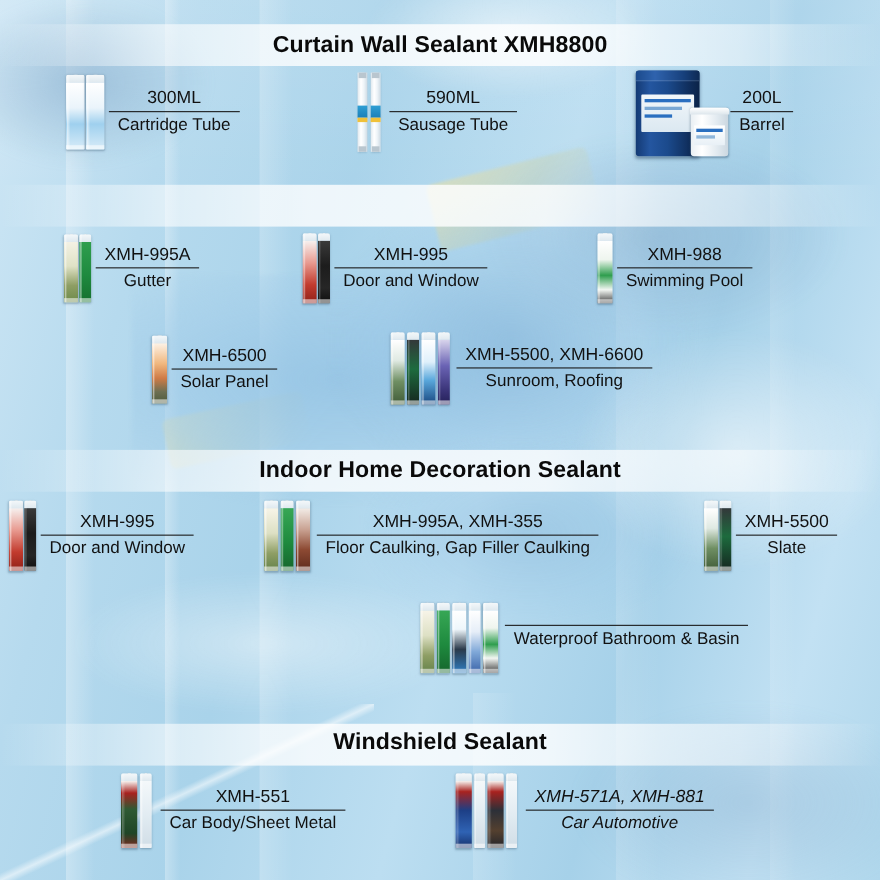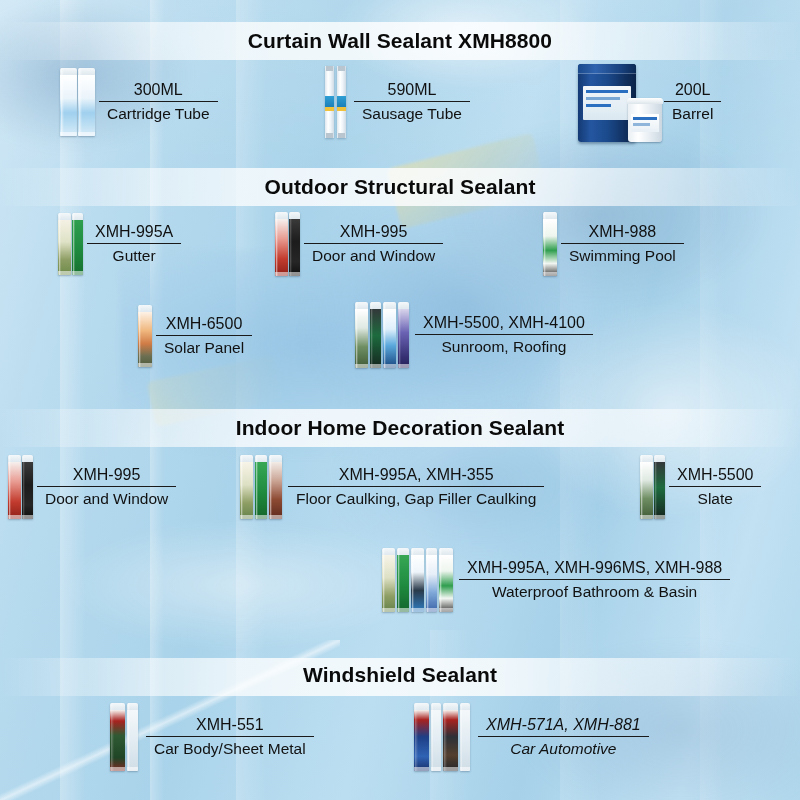--- a/index.html
+++ b/index.html
@@ -256,21 +256,20 @@
       </div>
     </div>
     <div class="labels" style="margin-left:2px;">
       <div class="code">200L</div>
       <div class="rule"></div>
       <div class="use">Barrel</div>
     </div>
   </div>
 
   <div class="banner" style="top:168px;"></div>
-  <div class="sect-title" style="top:175px;">Outdoor Structural Sealant</div>
 
   <div class="entry" style="left:58px;top:213px;">
     <div class="pics">
       <div class="tube" style="width:13px;height:62px;">
         <div class="cap"></div>
         <div class="body" style="background:linear-gradient(180deg,#f4f1e4 0%,#dfe2c6 40%,#8e9e64 72%,#6d8a4a 100%);"></div>
         <div class="gloss"></div>
           <div class="foot"></div>
       </div>
       <div class="tube" style="width:11px;height:62px;">
@@ -362,21 +361,21 @@
           <div class="foot"></div>
       </div>
       <div class="tube" style="width:11px;height:66px;">
         <div class="cap"></div>
         <div class="body" style="background:linear-gradient(180deg,#d8d4ec 0%,#6a63b4 40%,#3a3478 78%,#241f57 100%);"></div>
         <div class="gloss" style="opacity:.5;"></div>
           <div class="foot"></div>
       </div>
     </div>
     <div class="labels" style="margin-left:6px;">
-      <div class="code">XMH-5500, XMH-4100</div>
+      <div class="code">XMH-5500, XMH-6600</div>
       <div class="rule"></div>
       <div class="use">Sunroom, Roofing</div>
     </div>
   </div>
 
   <div class="banner" style="top:409px;"></div>
   <div class="sect-title" style="top:416px;">Indoor Home Decoration Sealant</div>
 
   <div class="entry" style="left:8px;top:455px;">
     <div class="pics">
@@ -478,21 +477,20 @@
           <div class="foot"></div>
       </div>
       <div class="tube" style="width:14px;height:64px;">
         <div class="cap"></div>
         <div class="body" style="background:linear-gradient(180deg,#ffffff 0%,#eef5ee 28%,#2f9e4e 54%,#f2f6f2 76%,#3a3a3a 100%);"></div>
         <div class="gloss"></div>
           <div class="foot"></div>
       </div>
     </div>
     <div class="labels" style="margin-left:6px;">
-      <div class="code">XMH-995A, XMH-996MS, XMH-988</div>
       <div class="rule"></div>
       <div class="use">Waterproof Bathroom &amp; Basin</div>
     </div>
   </div>
 
   <div class="banner" style="top:658px;"></div>
   <div class="sect-title" style="top:663px;">Windshield Sealant</div>
 
   <div class="entry" style="left:110px;top:703px;">
     <div class="pics" style="gap:2px;">

